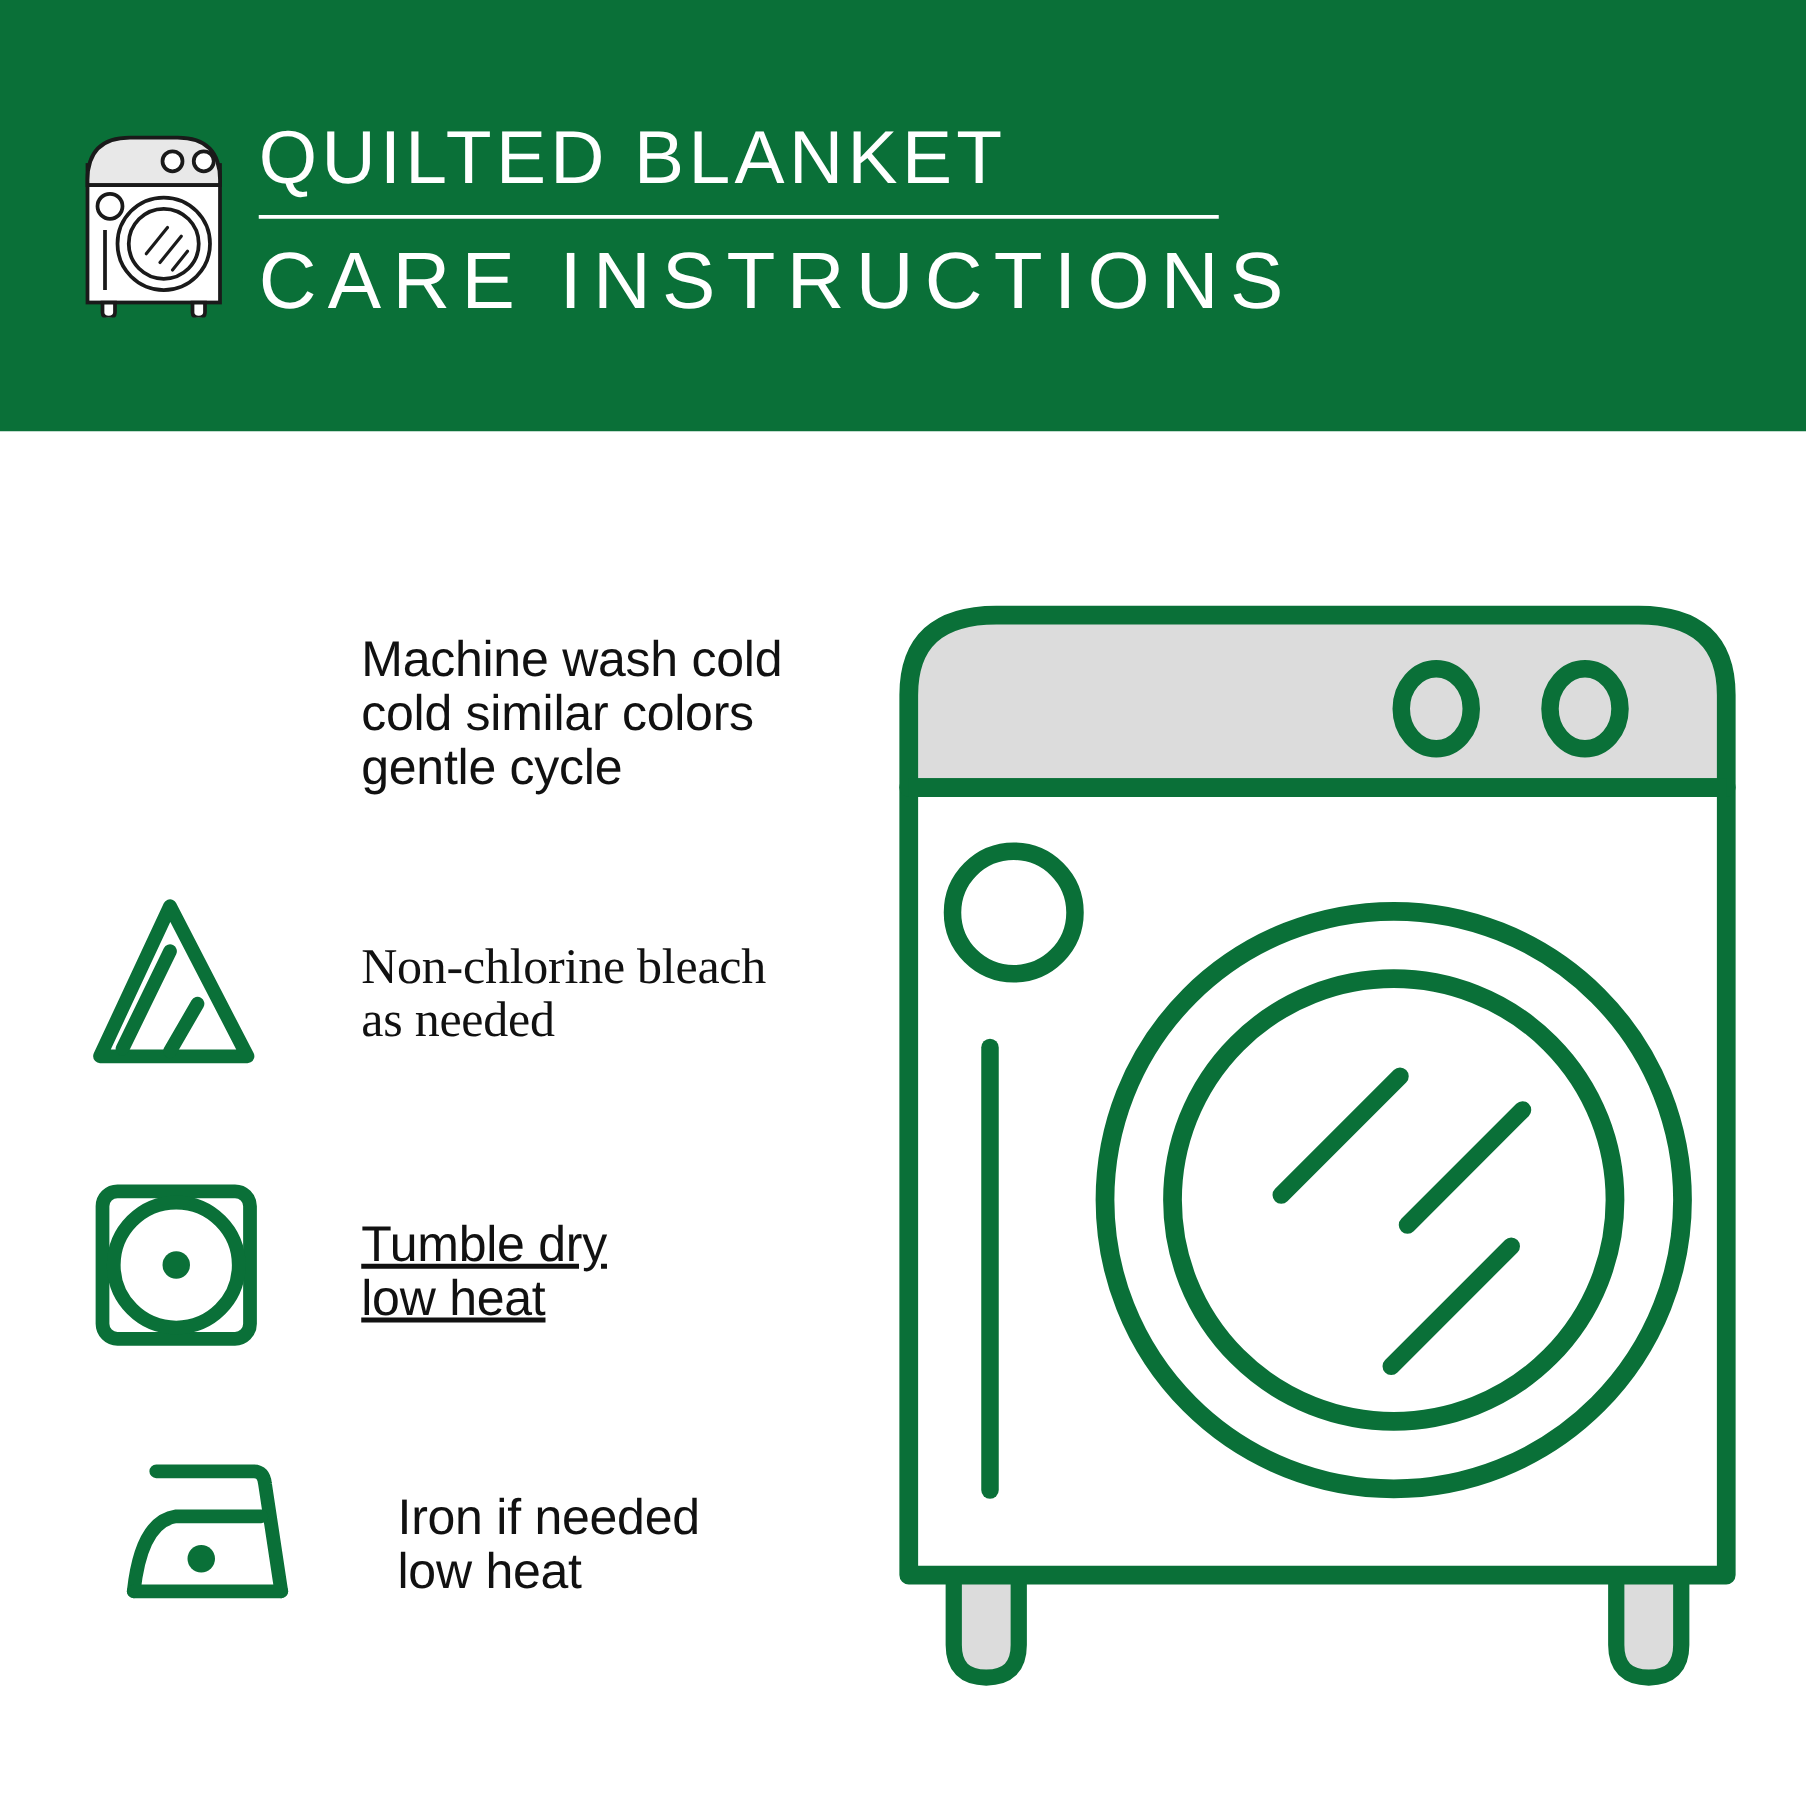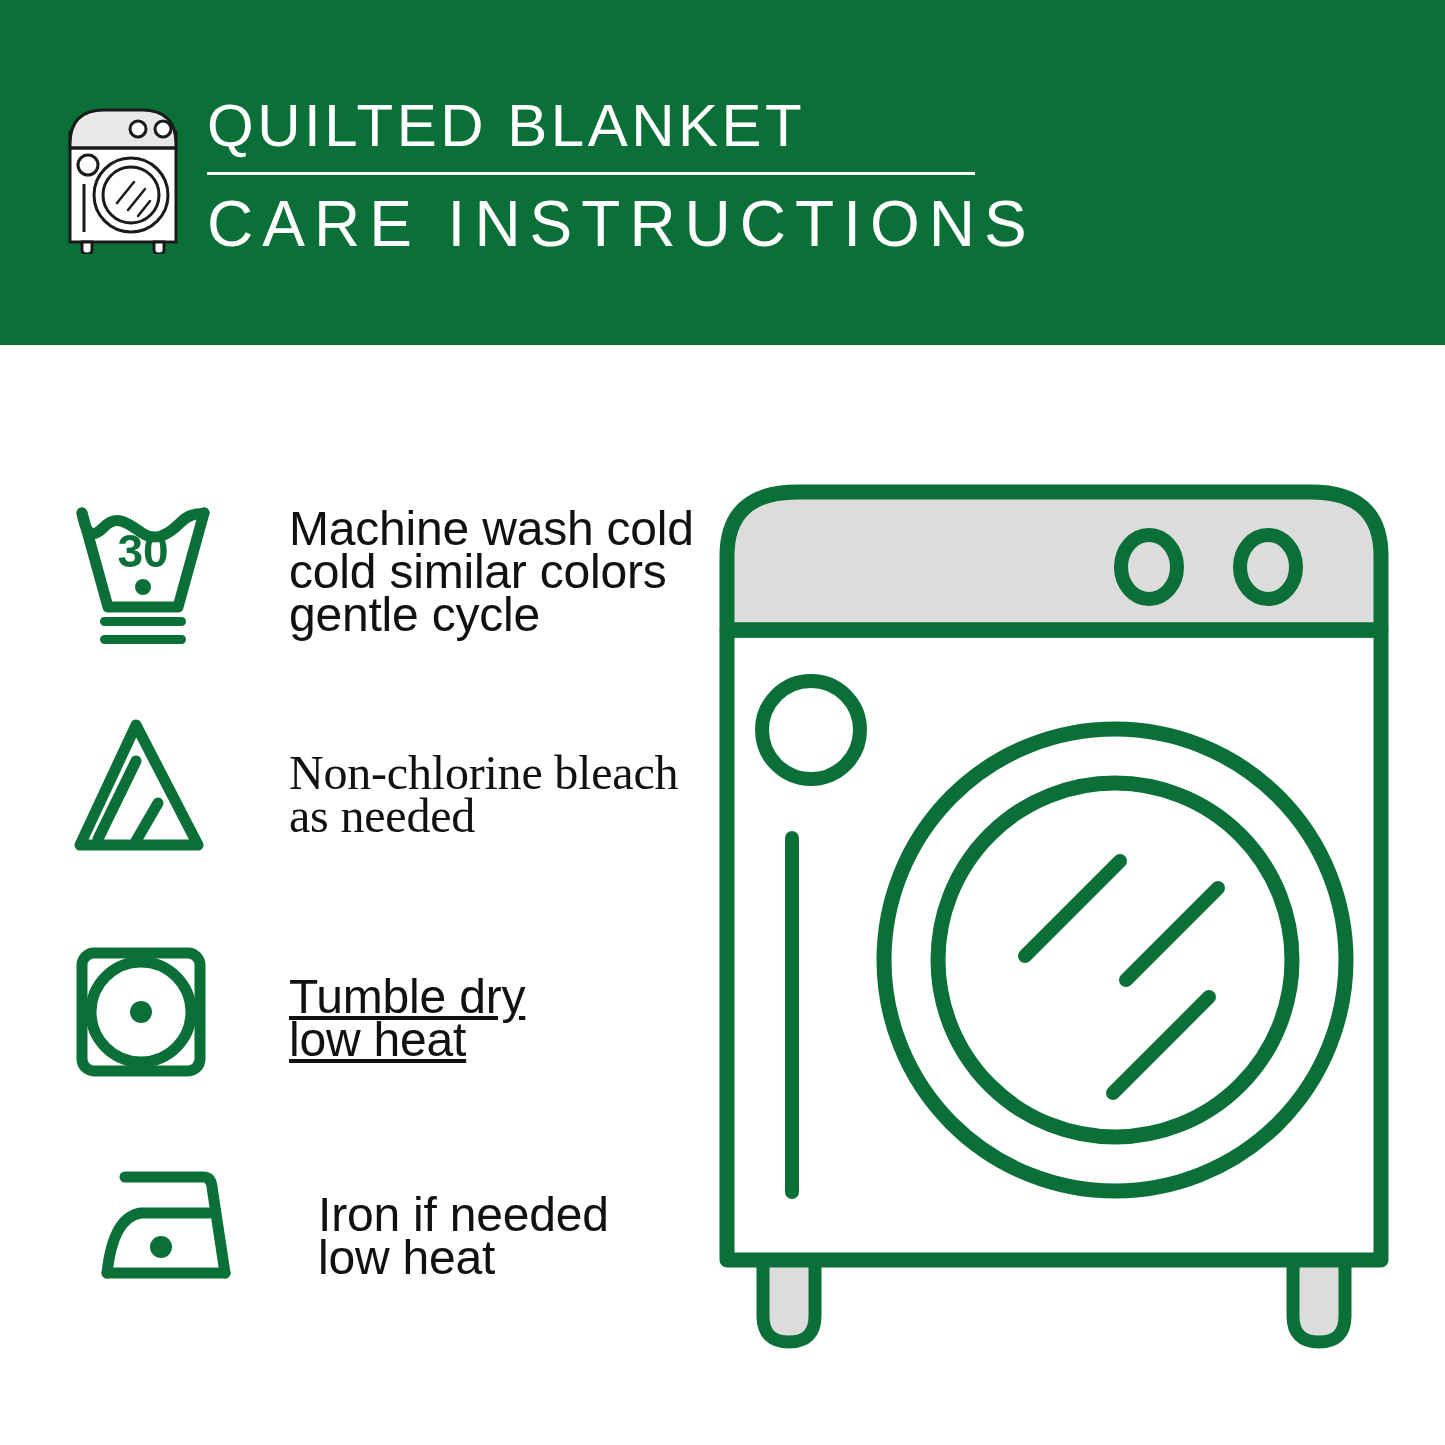--- a/index.html
+++ b/index.html
@@ -43,21 +43,21 @@
     white-space:nowrap;
   }
 
   
   .care-list{position:absolute;left:0;top:345px;width:700px;height:1100px;}
   .care-row{position:absolute;left:0;width:700px;height:170px;}
   .care-row .sym{position:absolute;left:70px;top:0;width:165px;height:160px;}
   .care-row .txt{
     position:absolute;left:289px;top:0;width:400px;
     color:#111111;
-    font-size:48px;
+    font-size:40px;
     line-height:43px;
     letter-spacing:-0.2px;
   }
   .care-row .txt div{white-space:nowrap;}
 
   #row0{top:150px;}
   #row1{top:368px;font-family:Liberation Serif, serif;}
   #row2{top:592px;}
   #row3{top:810px;margin-left:29px;}
   #row0 .txt{top:12px;}
@@ -105,32 +105,20 @@
       <div class="title-main">QUILTED BLANKET</div>
       <div class="title-rule"></div>
       <div class="title-sub">CARE INSTRUCTIONS</div>
     </div>
 
   </div>
 
   <div class="care-list">
 
     <div class="care-row" id="row0">
-      <div class="sym">
-        <svg width="165" height="160" viewBox="0 0 165 160" xmlns="http://www.w3.org/2000/svg">
-          <g fill="none" stroke="#0a7038" stroke-width="11" stroke-linecap="round" stroke-linejoin="round">
-            <path d="M12 18 C16 40 22 44 34 32 C48 18 60 30 72 38 C84 46 96 42 110 28 C122 16 130 20 134 18"></path>
-            <path d="M12 18 L38 112 L108 112 L134 18"></path>
-          </g>
-          <text x="73" y="72" font-family="Liberation Sans, sans-serif" font-size="46" font-weight="bold" fill="#0a7038" text-anchor="middle">30</text>
-          <circle cx="73" cy="92" r="8" fill="#0a7038"></circle>
-          <rect x="30" y="122" width="86" height="9" rx="4.5" fill="#0a7038"></rect>
-          <rect x="30" y="140" width="86" height="9" rx="4.5" fill="#0a7038"></rect>
-        </svg>
-      </div>
       <div class="txt">
         <div>Machine wash cold</div>
         <div>cold similar colors</div>
         <div>gentle cycle</div>
       </div>
     </div>
 
     <div class="care-row" id="row1">
       <div class="sym">
         <svg width="165" height="160" viewBox="0 0 165 160" xmlns="http://www.w3.org/2000/svg">

